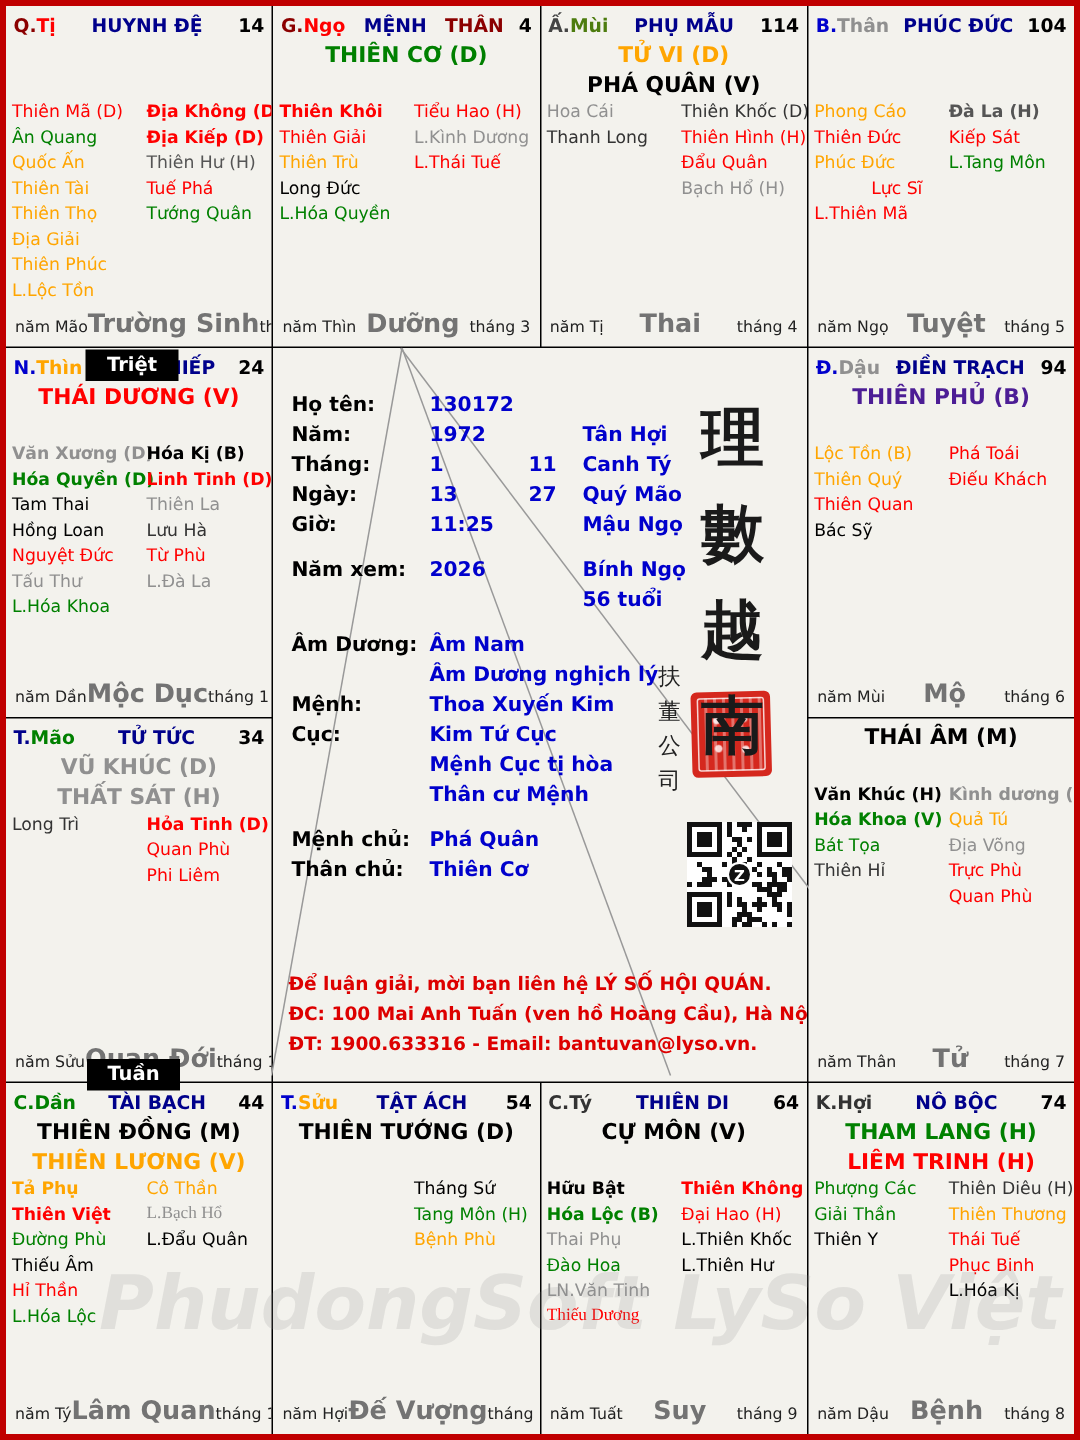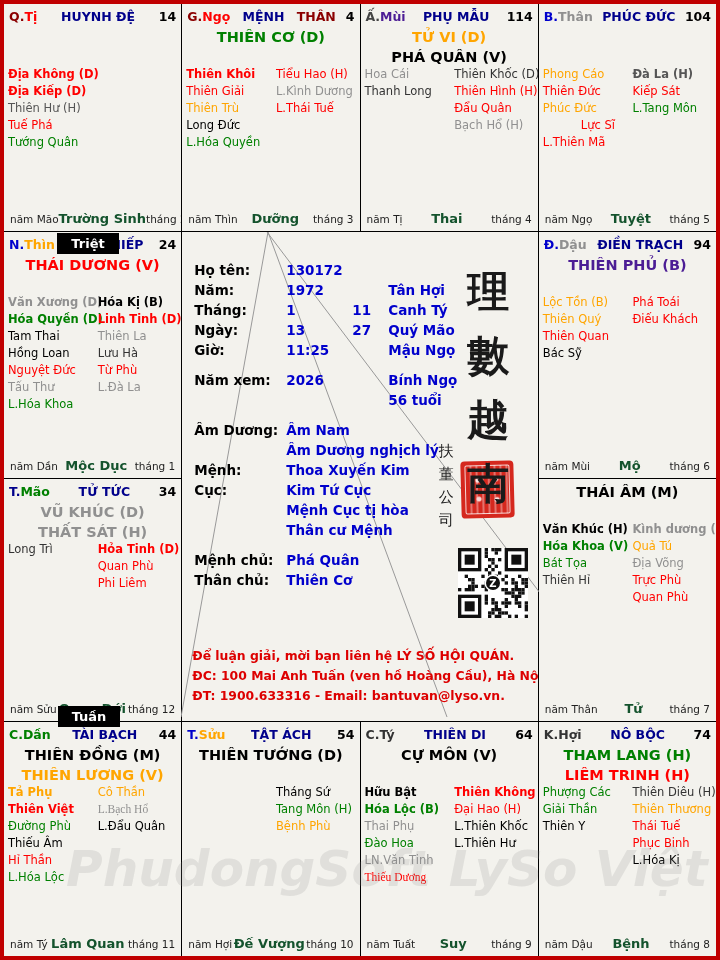--- a/index.html
+++ b/index.html
@@ -20,21 +20,21 @@
   .head-left{flex:none;}
   .head-name{flex:1;text-align:center;color:#00008B;}
   .head-name2{color:#8B0000;margin-right:10px;}
   .head-num{flex:none;color:#000;}
   .mains{height:42px;text-align:center;font-weight:bold;font-size:14.5px;line-height:20px;padding-top:3px;}
   .cols{display:flex;padding:0 4px;font-size:11.5px;line-height:17px;}
   .col-l{width:53%;}
   .col-r{width:47%;}
   .star{white-space:nowrap;}
   .cell-foot{position:absolute;left:6px;right:6px;bottom:5px;display:flex;justify-content:space-between;align-items:baseline;font-size:10.5px;color:#222;white-space:nowrap;}
-  .foot-period{font-weight:bold;font-size:13px;color:#14532d;}
+  .foot-period{font-weight:bold;font-size:17px;color:#737373;}
   .badge{position:absolute;z-index:6;width:62px;height:21px;background:#000;color:#fff;font-weight:bold;font-size:13px;text-align:center;line-height:21px;font-family:"DejaVu Sans",sans-serif;}
   #badge-triet{left:53px;top:229px;}
   #badge-tuan{left:54px;top:702px;}
   .lines-overlay{position:absolute;left:0;top:0;z-index:1;pointer-events:none;}
   .fields{left:12px;top:28px;right:4px;}
   .frow{display:flex;height:20px;font-size:13.5px;font-weight:bold;line-height:20px;white-space:nowrap;}
   .frow.gap{margin-top:10px;}
   .flabel{width:92px;color:#000;flex:none;}
   .fv1{width:66px;color:#0000CC;flex:none;}
   .fv2{width:36px;color:#0000CC;flex:none;}
@@ -298,20 +298,30 @@
   <div class="watermark">PhudongSoft LySo Việt Nam</div>
 <div class="cell" style="grid-area: p0;">
     <div class="cell-head">
       <span class="head-left"><span style="color: rgb(139, 0, 0); font-weight: bold;">Q.</span><span style="color: rgb(255, 0, 0);">Tị</span></span>
       <span class="head-name">HUYNH ĐỆ</span>
 
       <span class="head-num">14</span>
     </div>
     <div class="mains"></div>
     <div class="cols">
+      <div class="col-l">
+          <div class="star" style="color: rgb(255, 0, 0);">Thiên Mã (D)</div>
+          <div class="star" style="color: rgb(0, 128, 0);">Ân Quang</div>
+          <div class="star" style="color: rgb(255, 165, 0);">Quốc Ấn</div>
+          <div class="star" style="color: rgb(255, 165, 0);">Thiên Tài</div>
+          <div class="star" style="color: rgb(255, 165, 0);">Thiên Thọ</div>
+          <div class="star" style="color: rgb(255, 165, 0);">Địa Giải</div>
+          <div class="star" style="color: rgb(255, 165, 0);">Thiên Phúc</div>
+          <div class="star" style="color: rgb(255, 165, 0);">L.Lộc Tồn</div>
+        </div>
       <div class="col-r">
           <div class="star" style="color: rgb(255, 0, 0); font-weight: bold;">Địa Không (D)</div>
           <div class="star" style="color: rgb(255, 0, 0); font-weight: bold;">Địa Kiếp (D)</div>
           <div class="star" style="color: rgb(85, 85, 85);">Thiên Hư (H)</div>
           <div class="star" style="color: rgb(255, 0, 0);">Tuế Phá</div>
           <div class="star" style="color: rgb(0, 128, 0);">Tướng Quân</div>
         </div>
     </div>
     <div class="cell-foot">
       <span>năm Mão</span>
@@ -344,21 +354,21 @@
         </div>
     </div>
     <div class="cell-foot">
       <span>năm Thìn</span>
       <span class="foot-period">Dưỡng</span>
       <span>tháng 3</span>
     </div>
   </div>
     <div class="cell" style="grid-area: p2;">
     <div class="cell-head">
-      <span class="head-left"><span style="color: rgb(68, 68, 68); font-weight: bold;">Ấ.</span><span style="color: #4c1d95;">Mùi</span></span>
+      <span class="head-left"><span style="color: rgb(68, 68, 68); font-weight: bold;">Ấ.</span><span style="color: #4d7c0f;">Mùi</span></span>
       <span class="head-name">PHỤ MẪU</span>
 
       <span class="head-num">114</span>
     </div>
     <div class="mains">
         <div style="color: rgb(255, 165, 0);">TỬ VI (D)</div>
         <div style="color: rgb(0, 0, 0);">PHÁ QUÂN (V)</div>
       </div>
     <div class="cols">
       <div class="col-l">

